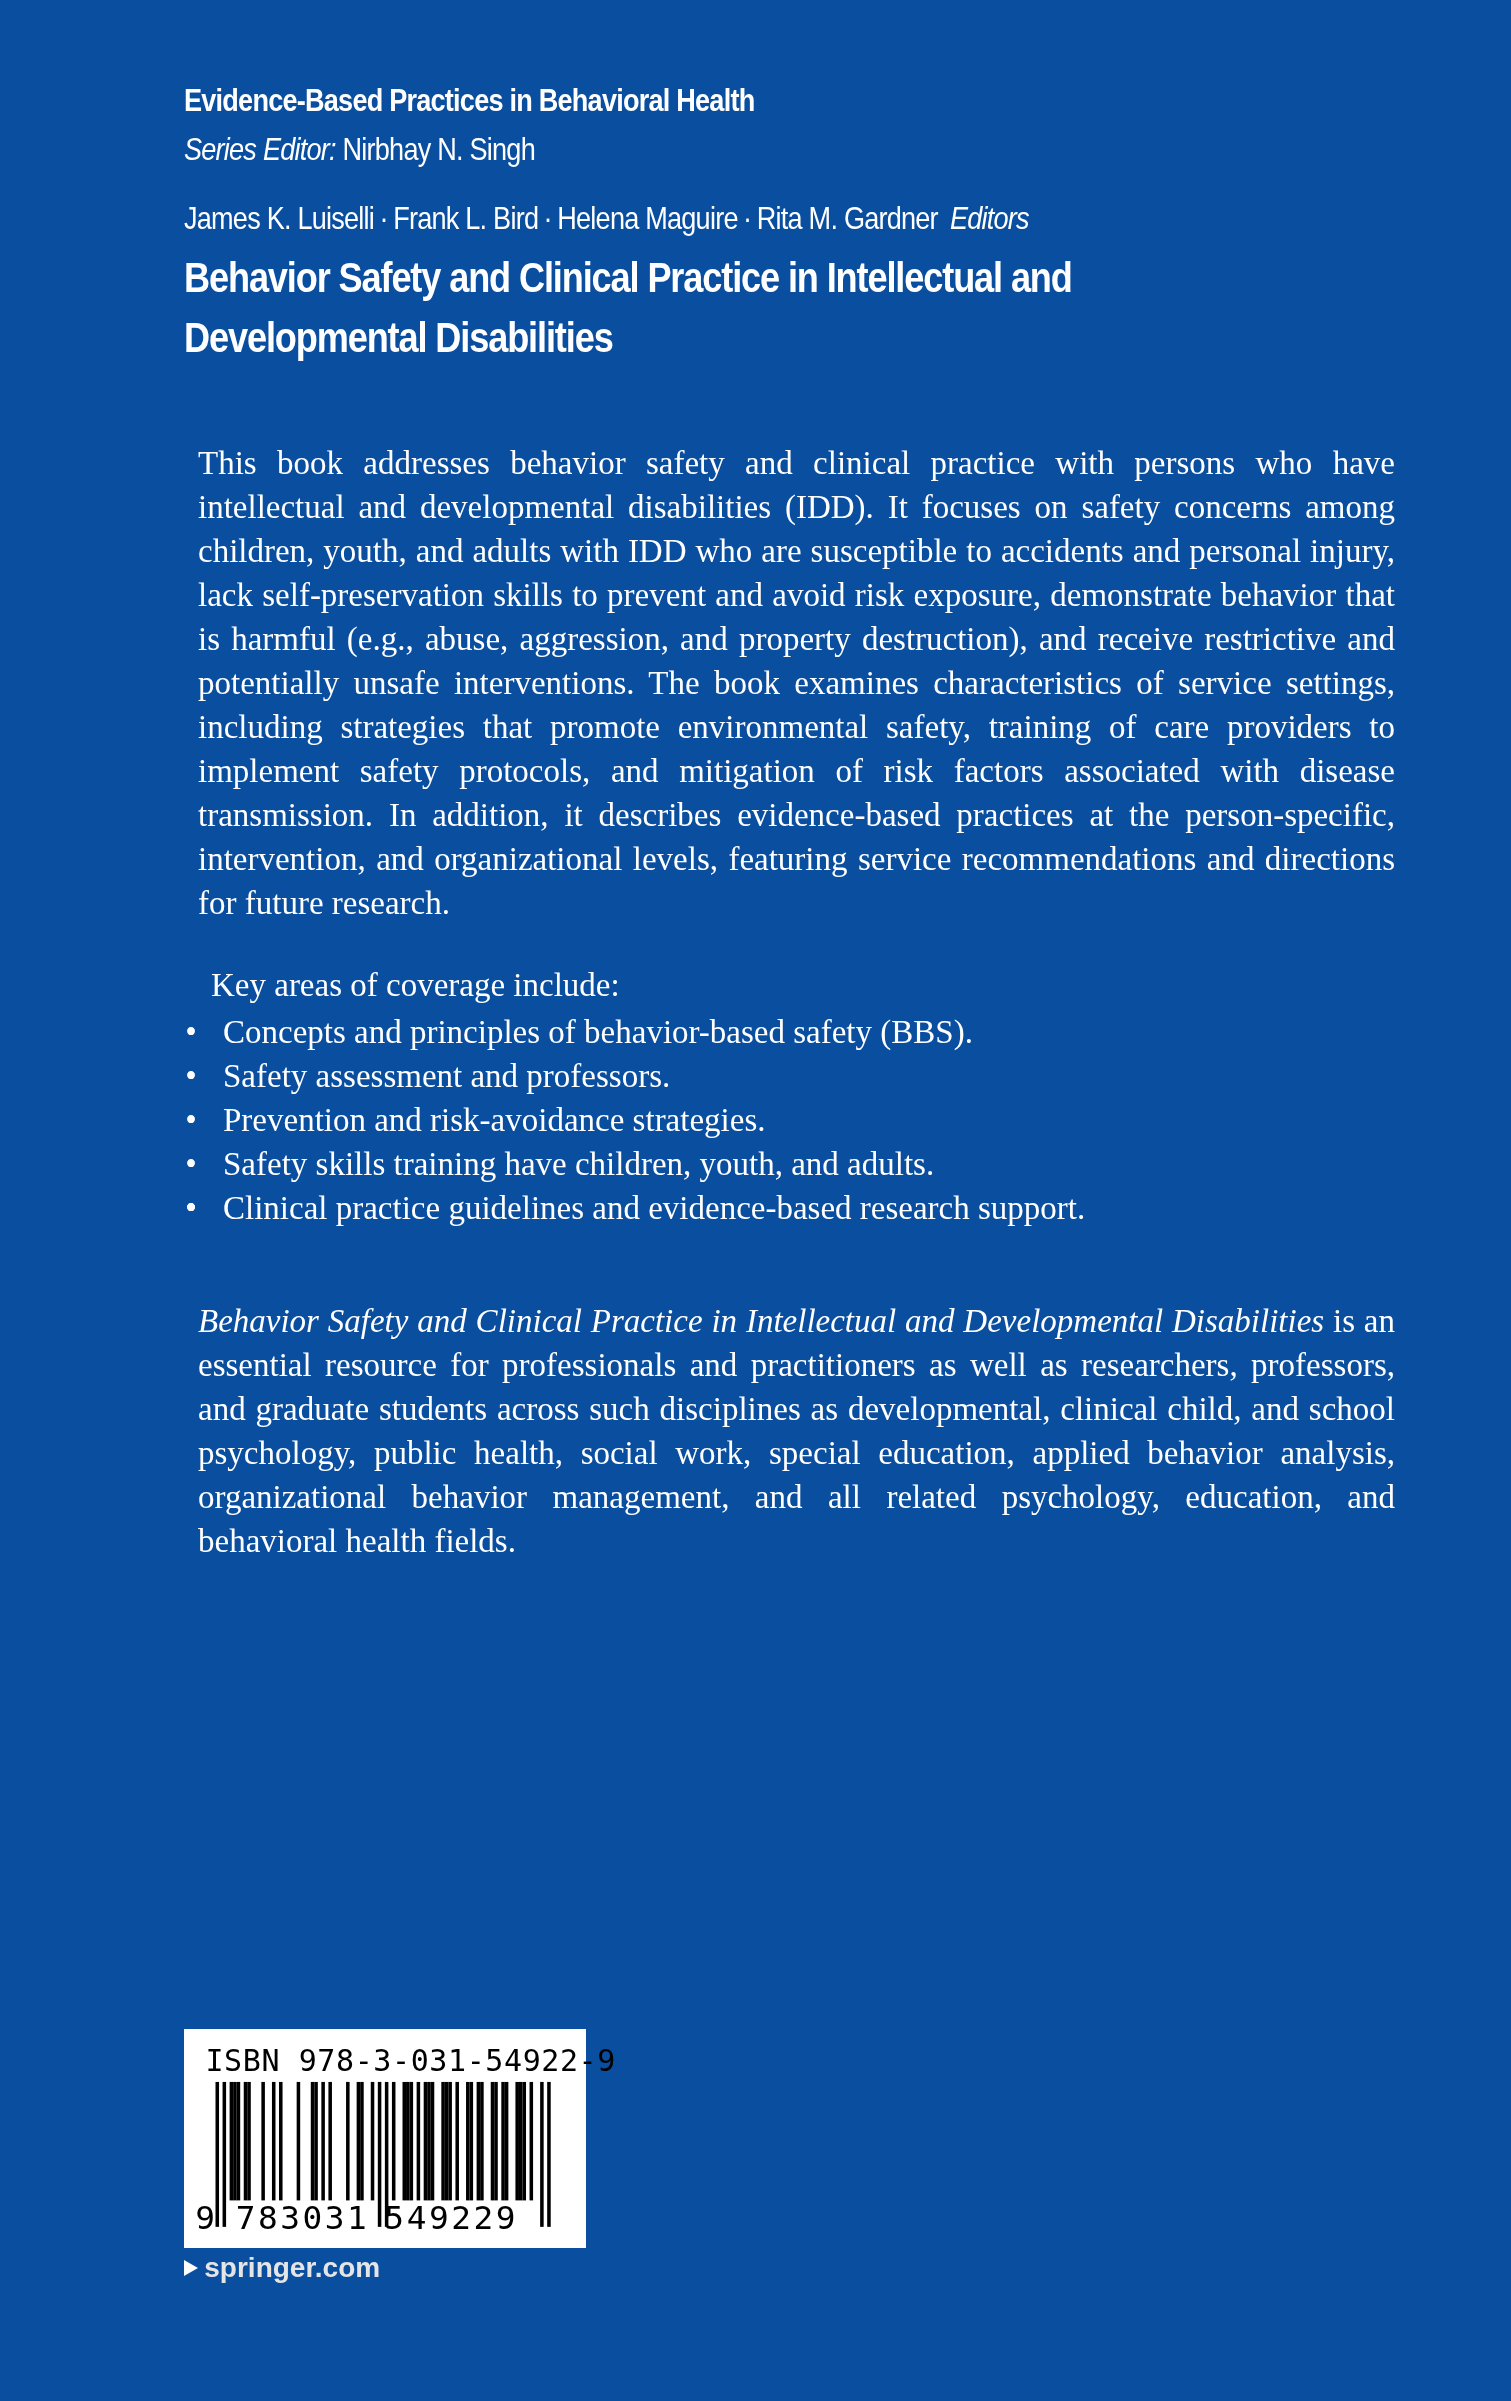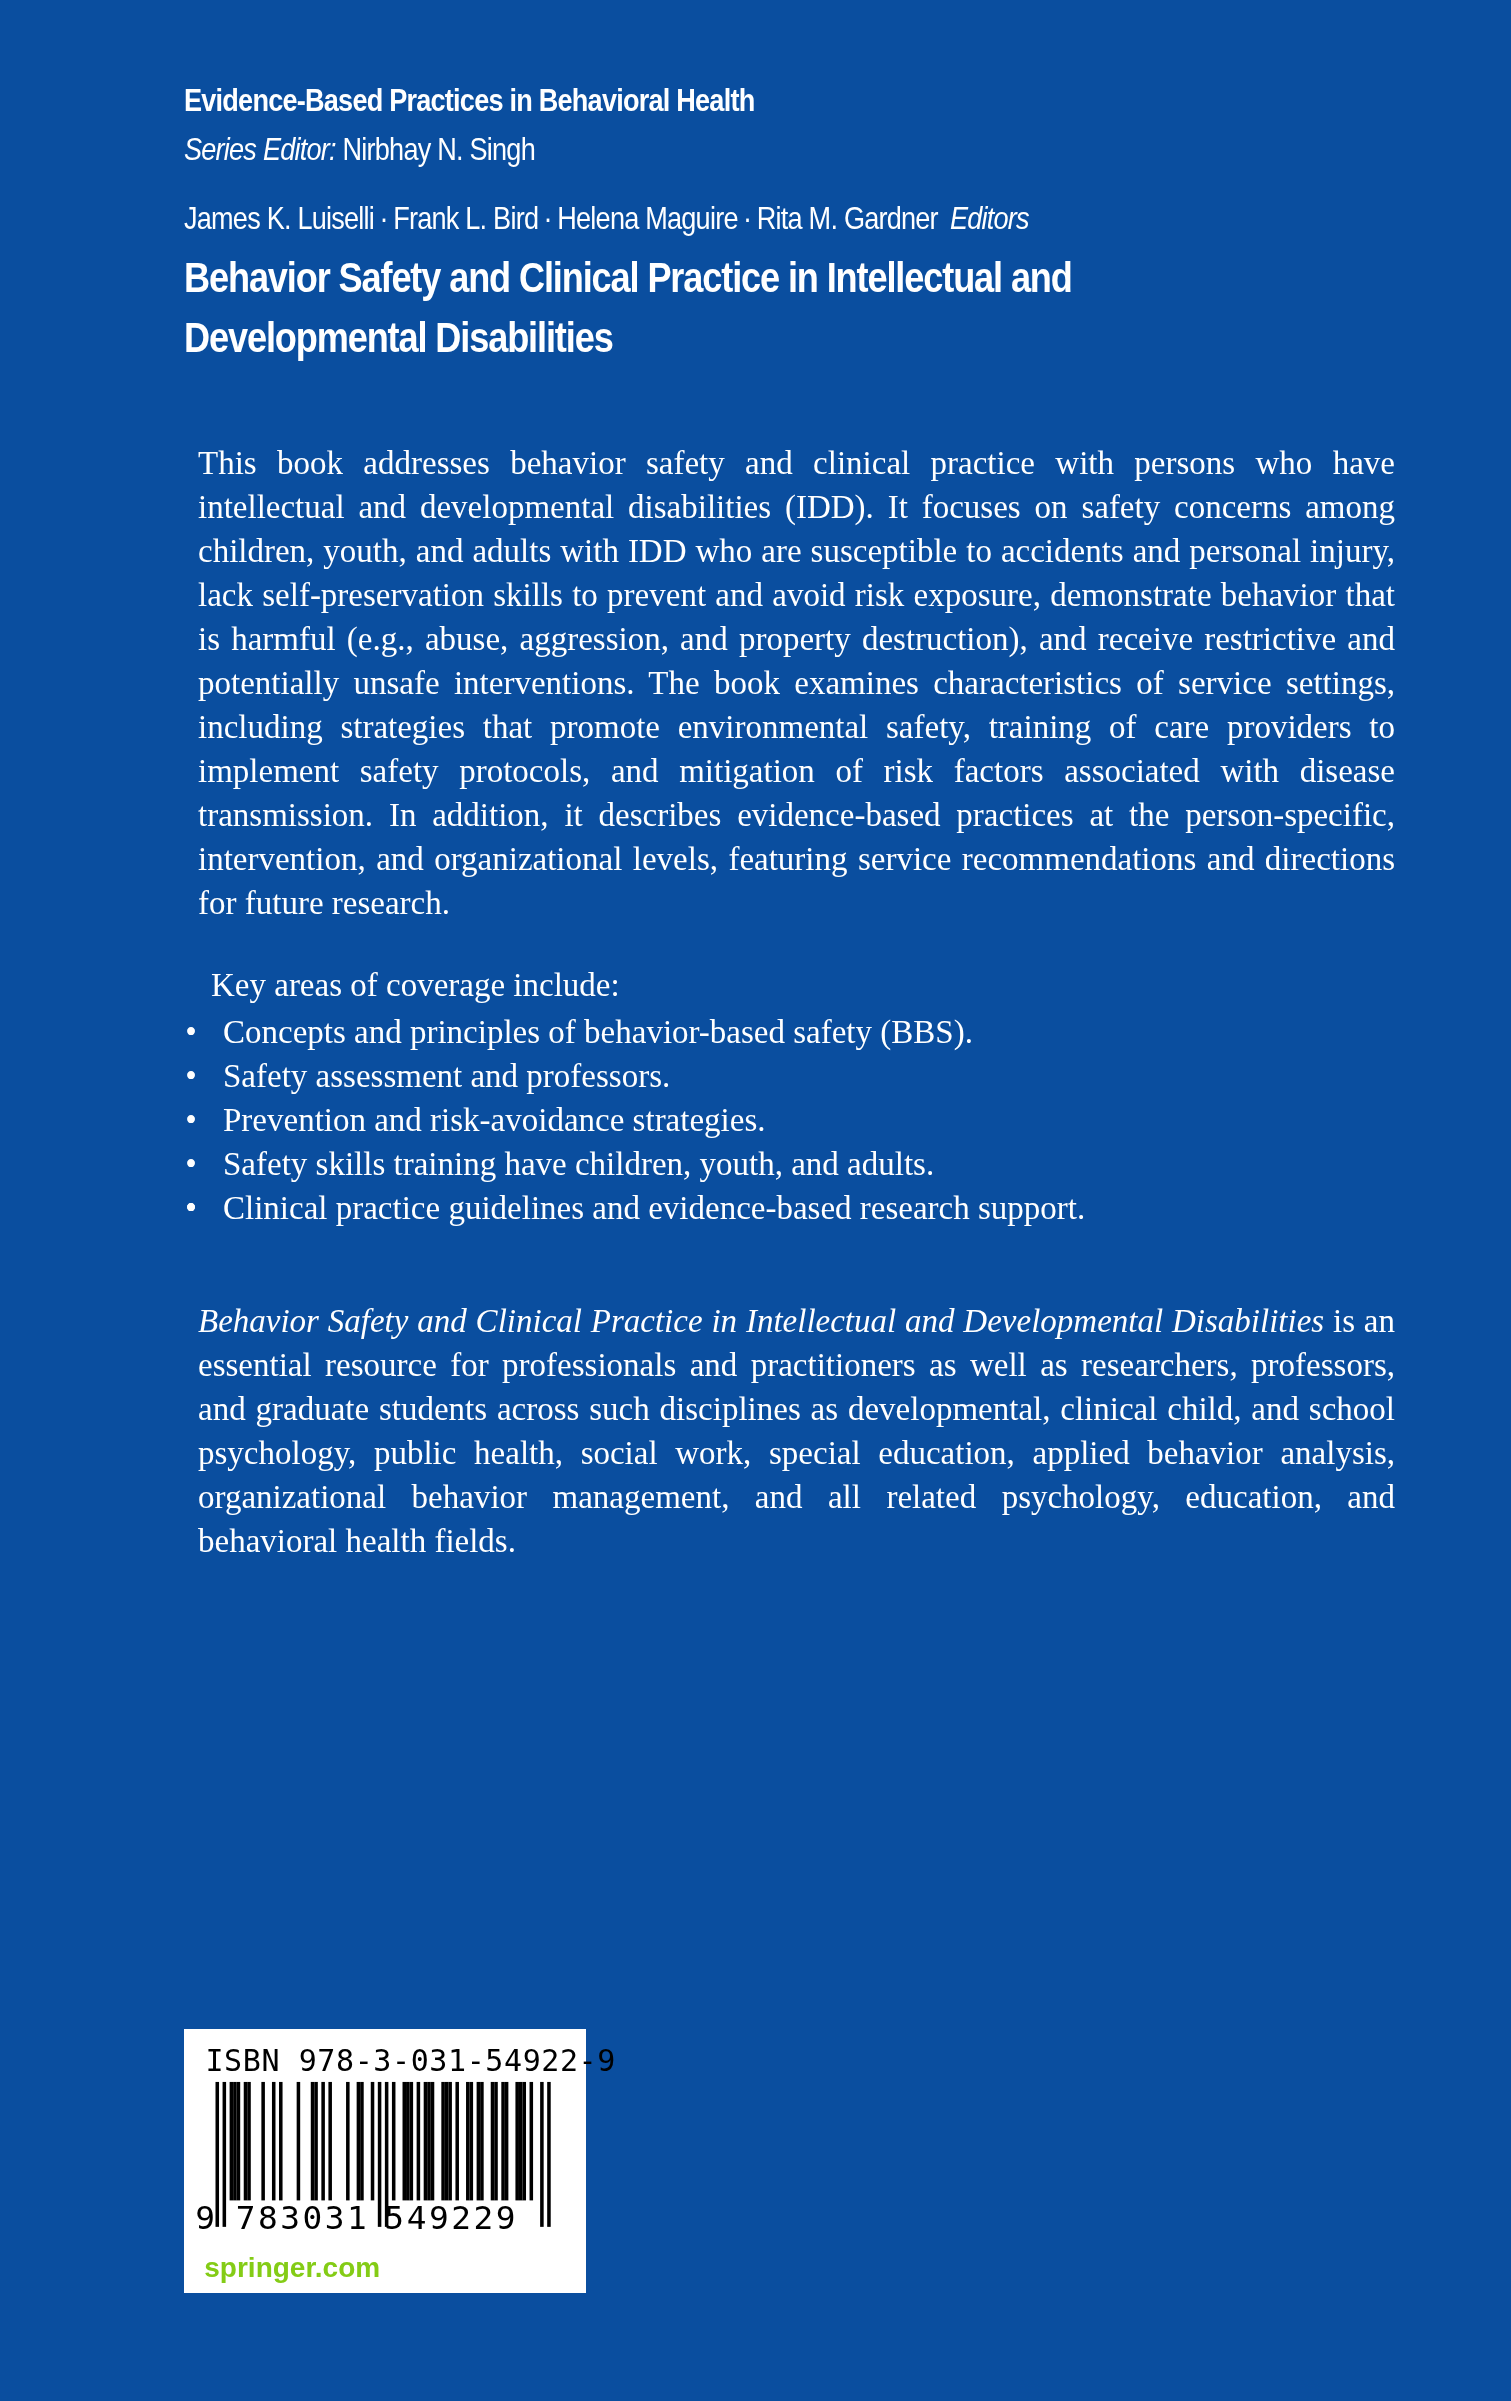--- a/index.html
+++ b/index.html
@@ -58,37 +58,37 @@
   }
   #bullets li { position: relative; padding-left: 39px; }
   #bullets li .dot {
     position: absolute; left: 1.3px; top: 0;
   }
   #closing { top: 1299px; }
   #closing .book-ref { font-style: italic; }
 
   #barcode-box {
     position: absolute; left: 184px; top: 2029px;
-    width: 402px; height: 264px;
+    width: 402px; height: 219px;
     background: #ffffff; color: #000;
   }
   #isbn-text {
     position: absolute; left: 21.4px; top: 14px;
     font-family: "DejaVu Sans Mono", "Liberation Mono", monospace;
     font-size: 30px; letter-spacing: 0.6px; white-space: nowrap;
   }
   #barcode-svg { position: absolute; left: 0; top: 0; }
   #barcode-digits text {
     font-family: "DejaVu Sans Mono", "Liberation Mono", monospace;
     font-size: 52px; fill: #000;
   }
 
   #springer-link {
     position: absolute; left: 184px; top: 2252px;
-    font-size: 28px; font-weight: bold; color: #84cc16;
+    font-size: 28px; font-weight: bold; color: #e5e5e5;
     text-decoration: none; white-space: nowrap;
     display: flex; align-items: center;
   }
   #springer-link .arrow {
     width: 0; height: 0; margin-right: 6.3px;
     border-top: 8.8px solid transparent; border-bottom: 8.8px solid transparent;
     border-left: 14px solid #ffffff;
   }
 </style>
 </head>

